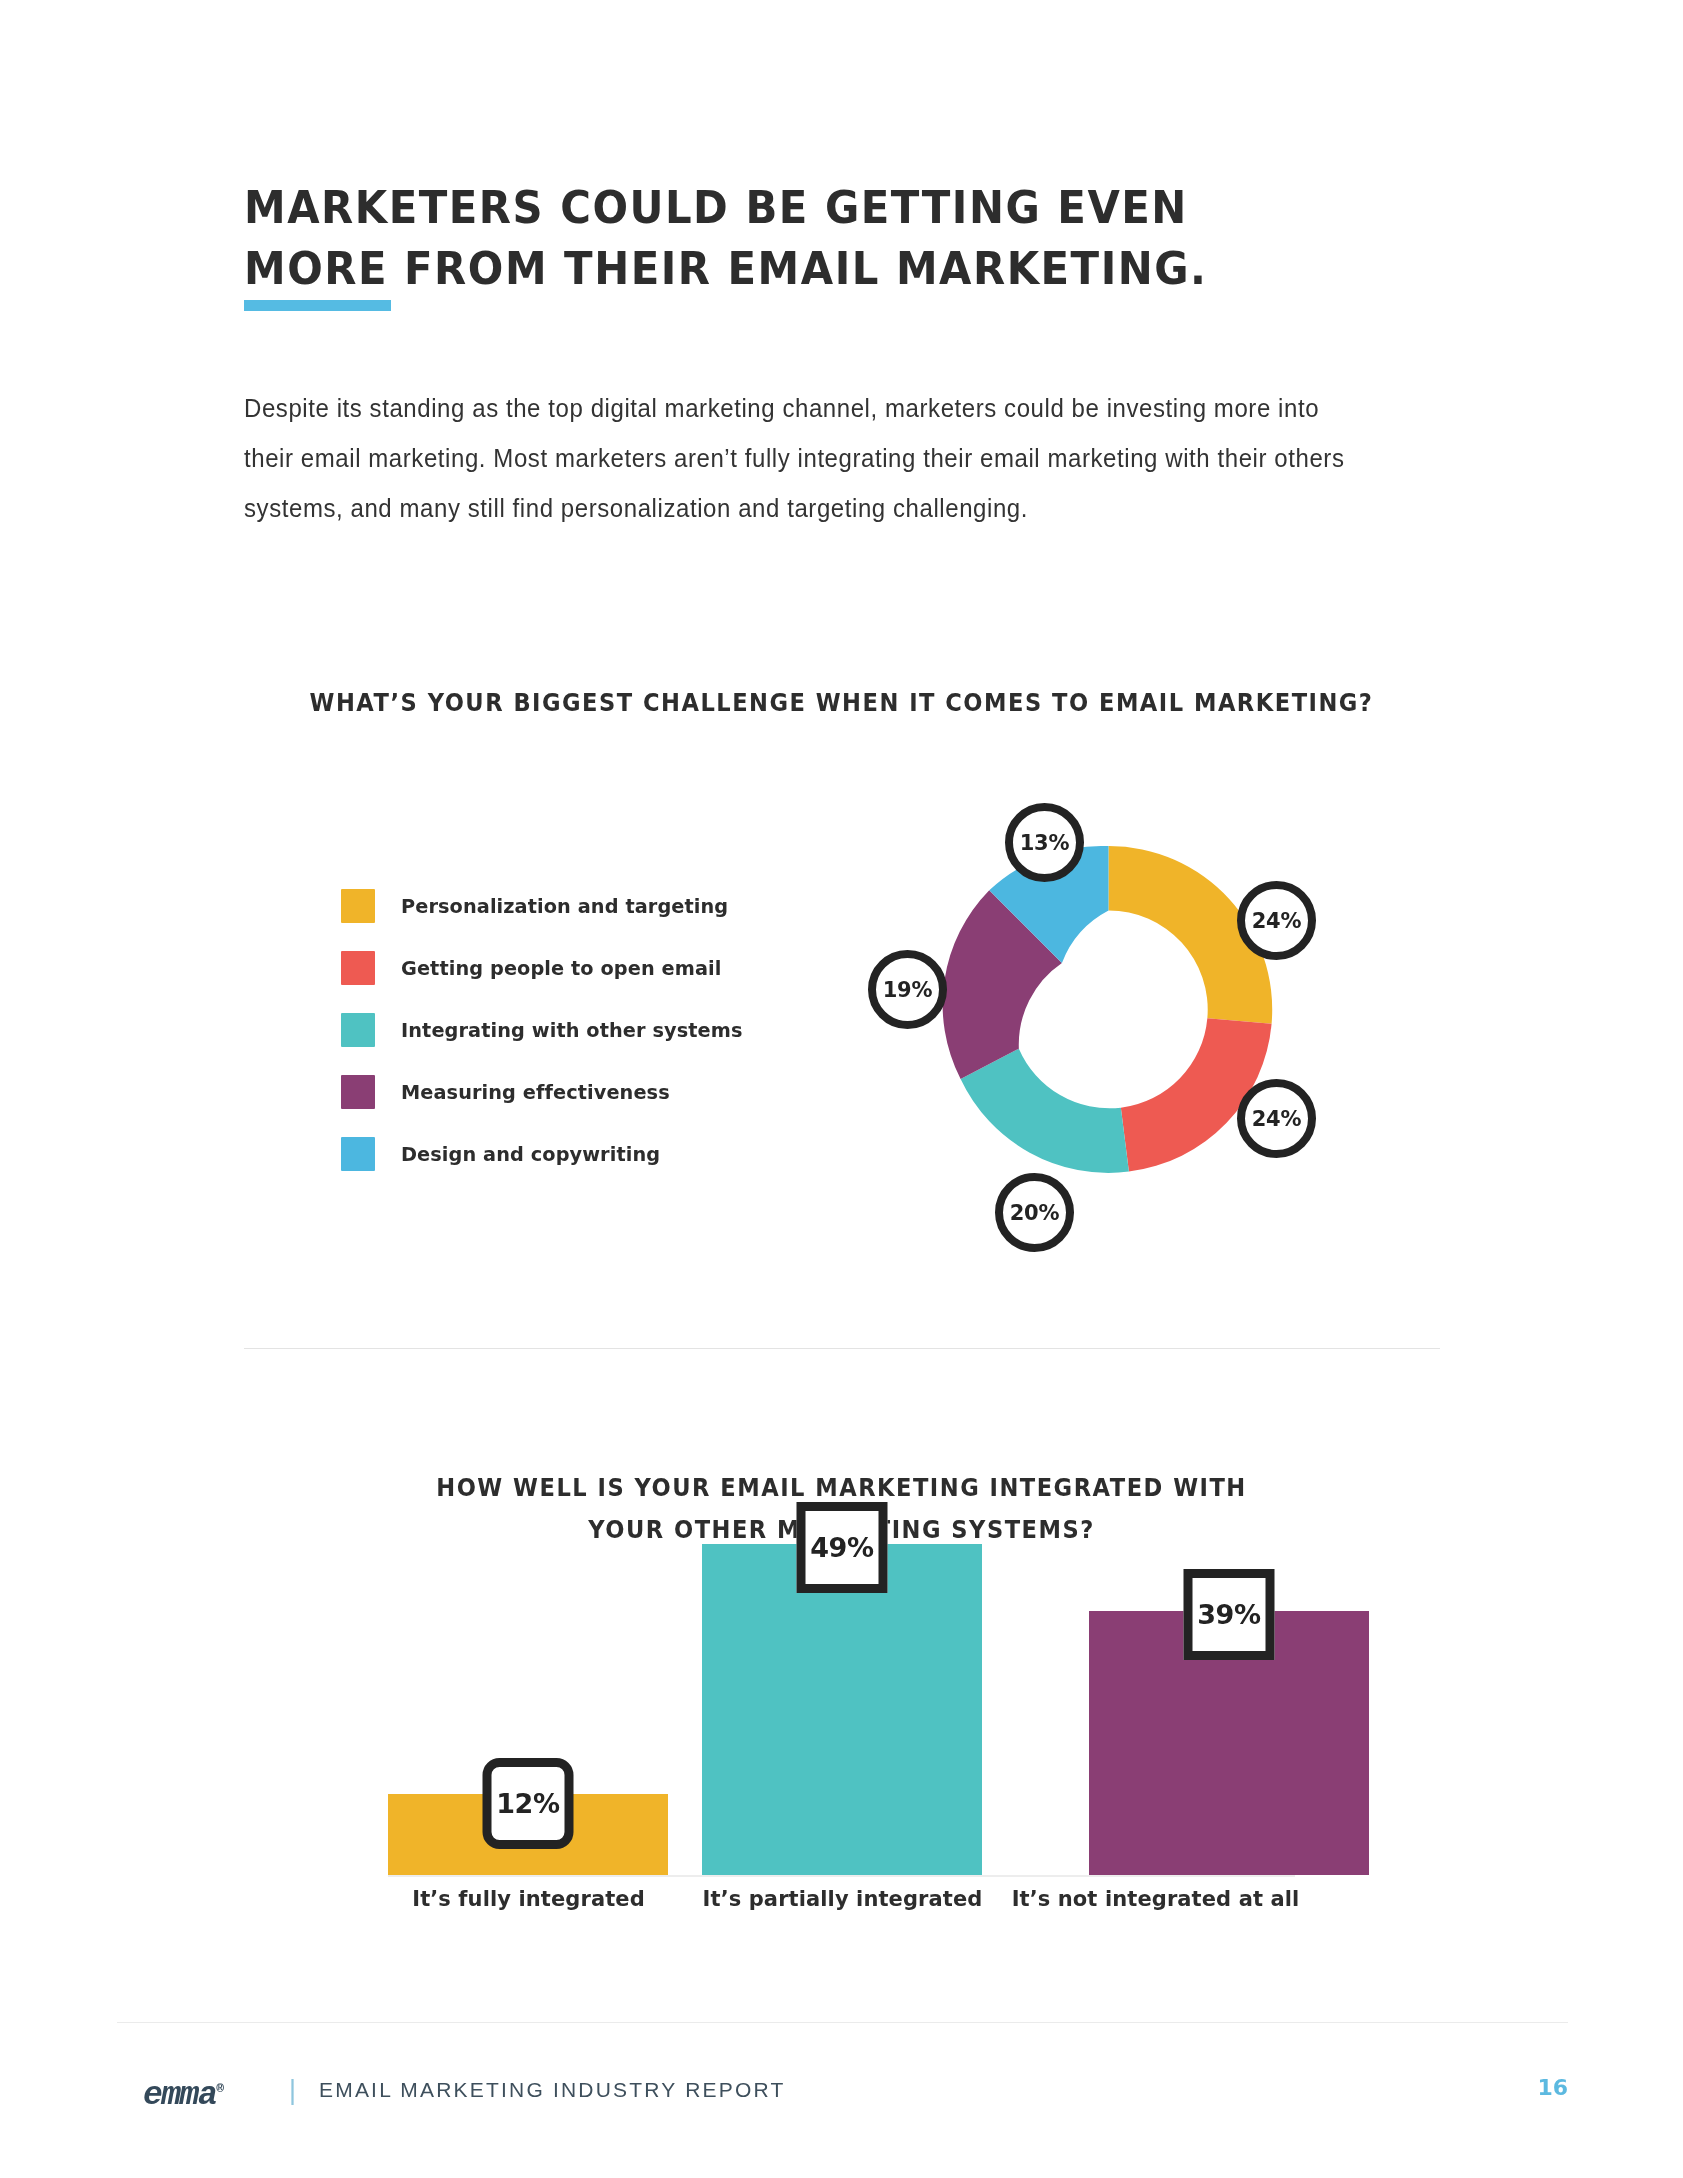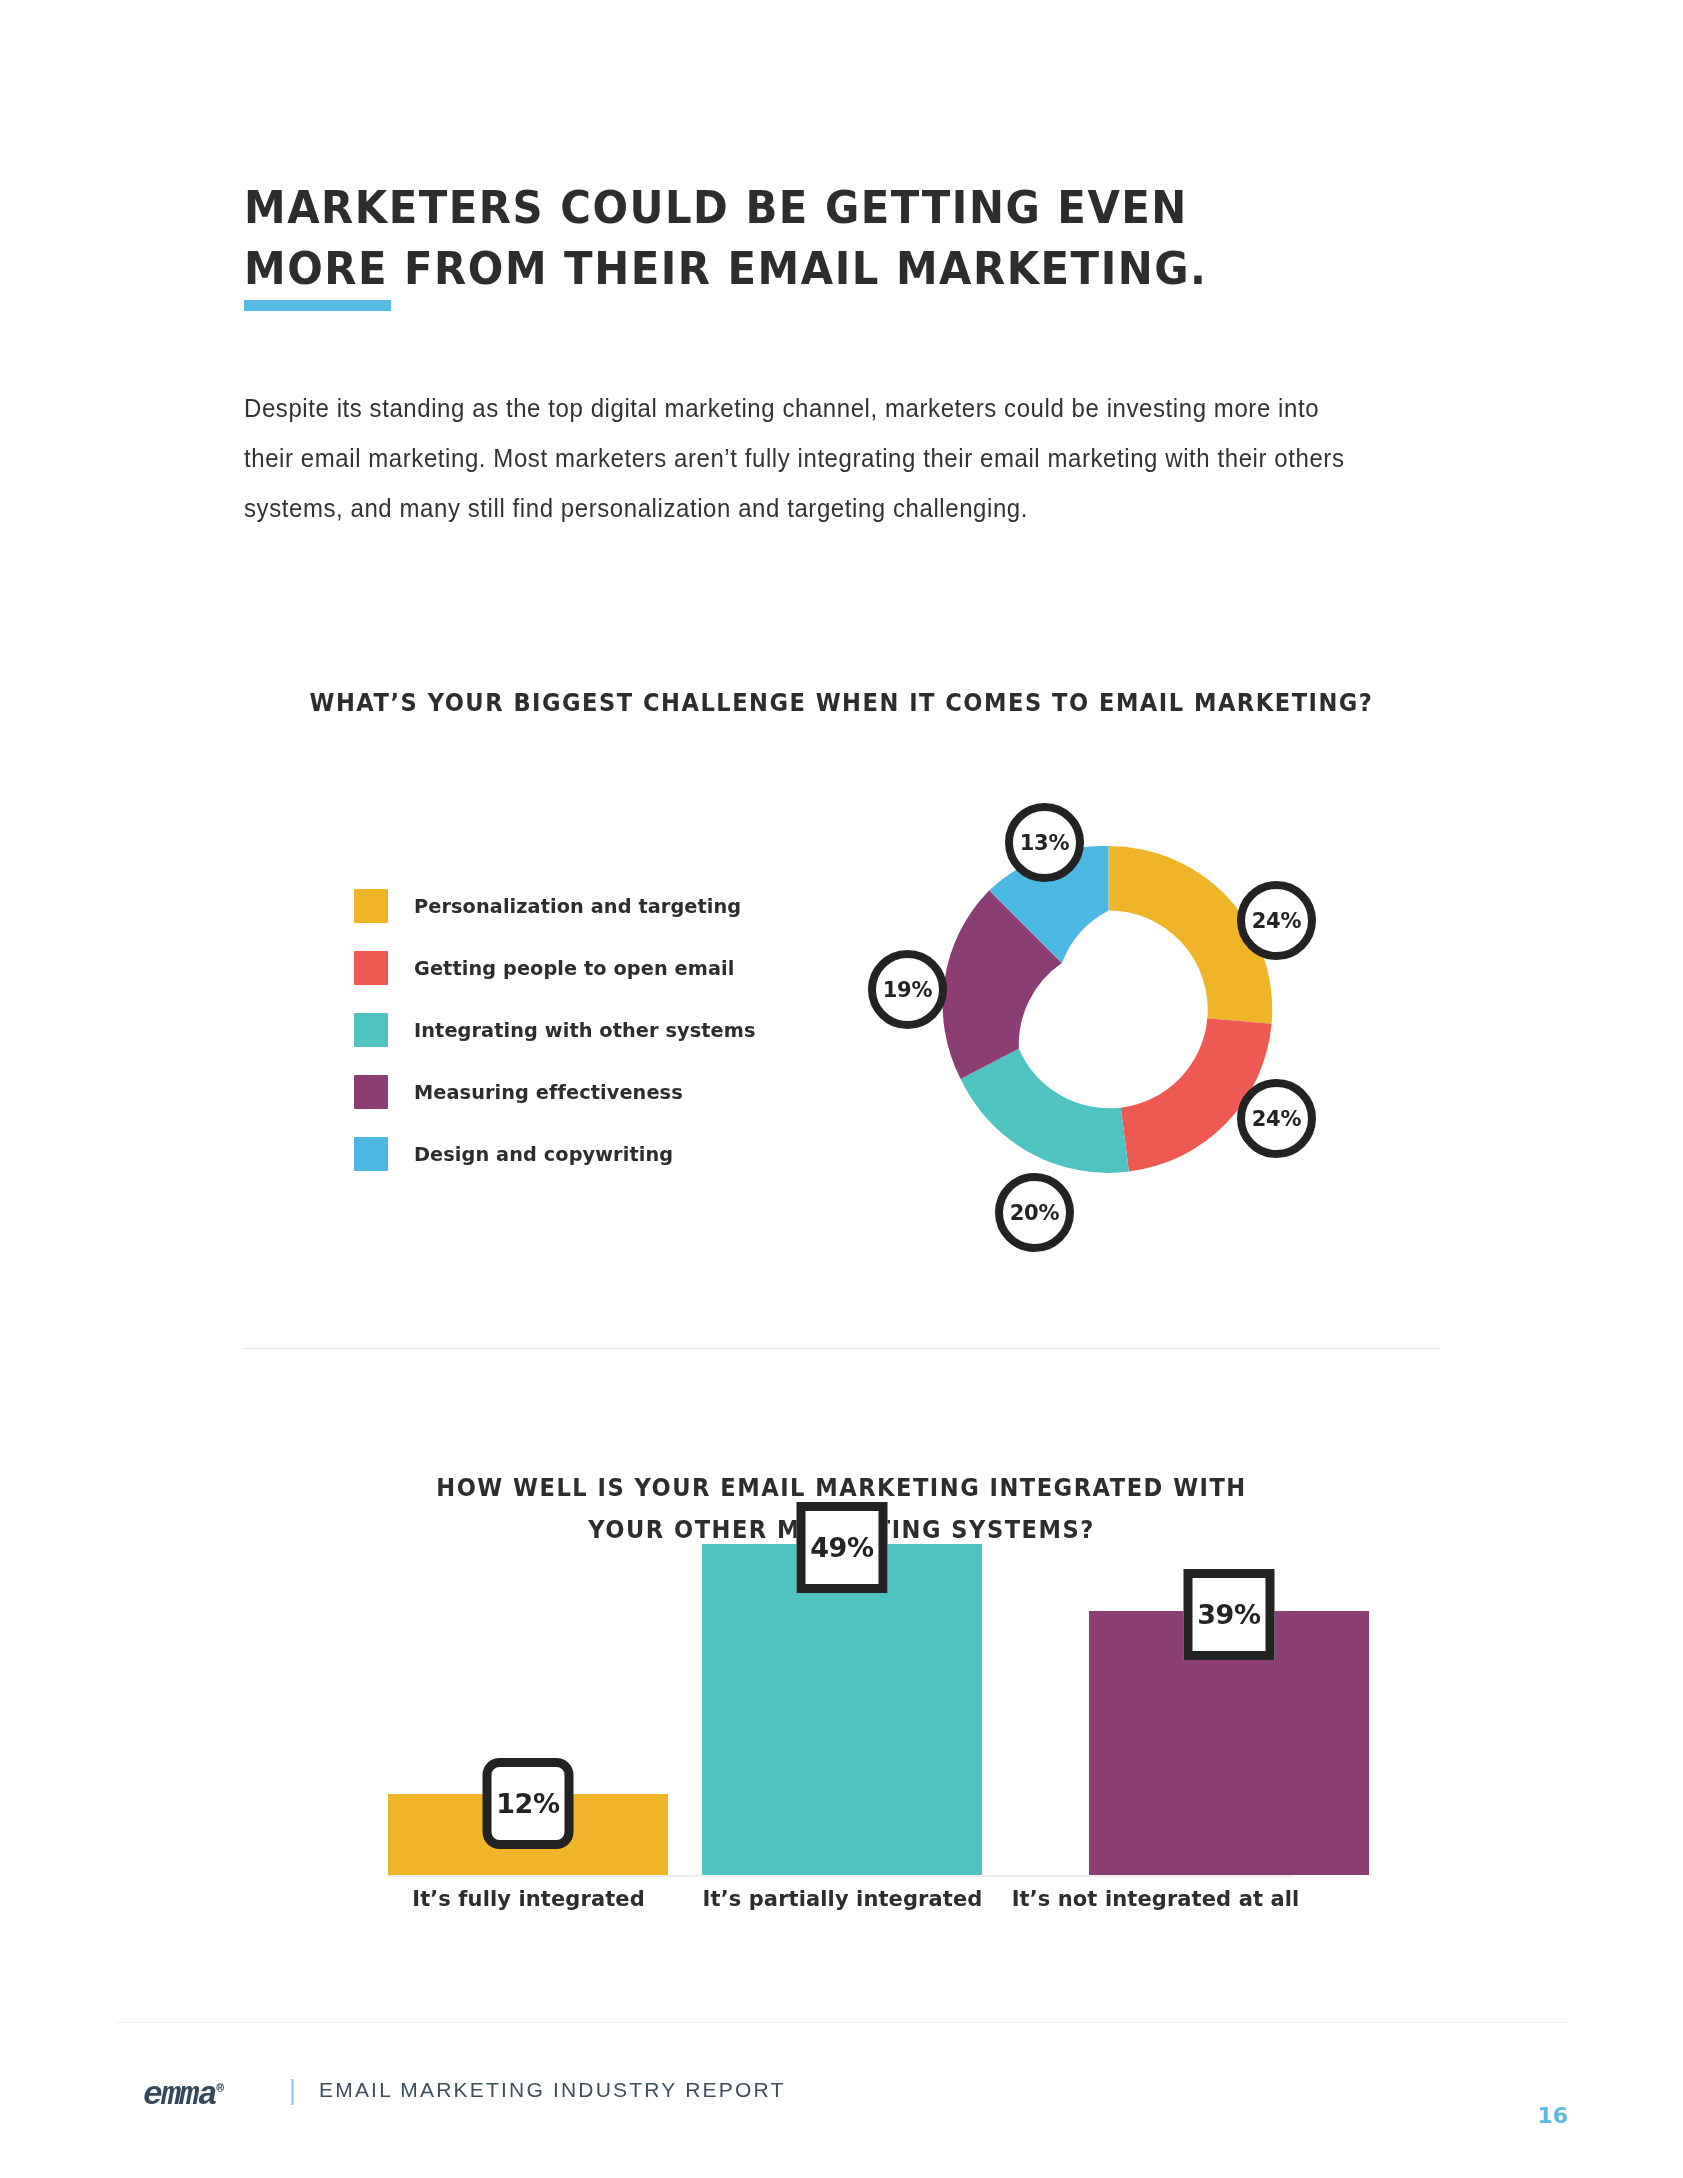--- a/index.html
+++ b/index.html
@@ -77,21 +77,21 @@
     font-size: 24px;
     letter-spacing: 1.6px;
     color: #2d2d2d;
     text-transform: uppercase;
     transform: scaleX(0.94);
     transform-origin: center top;
   }
 
   .legend {
     position: absolute;
-    left: 354px;
+    left: 341px;
     top: 875px;
     width: 475px;
   }
   .legend-row {
     display: flex;
     align-items: center;
     height: 62px;
   }
   .legend-swatch {
     width: 34px;
@@ -277,21 +277,20 @@
   }
   .footer-page {
     position: absolute;
     right: 0;
     top: 4px;
     font-family: "DejaVu Sans", sans-serif;
     font-weight: 700;
     font-size: 22px;
     color: #5cb9e0;
     line-height: 30px;
-    margin-top: 28px;
   }
 </style>
 </head>
 <body>
 
 <div class="page">
 
   <h1 class="headline">
     <span class="headline-line">MARKETERS COULD BE GETTING EVEN</span>
     <span class="headline-line">MORE FROM THEIR EMAIL MARKETING.</span>

